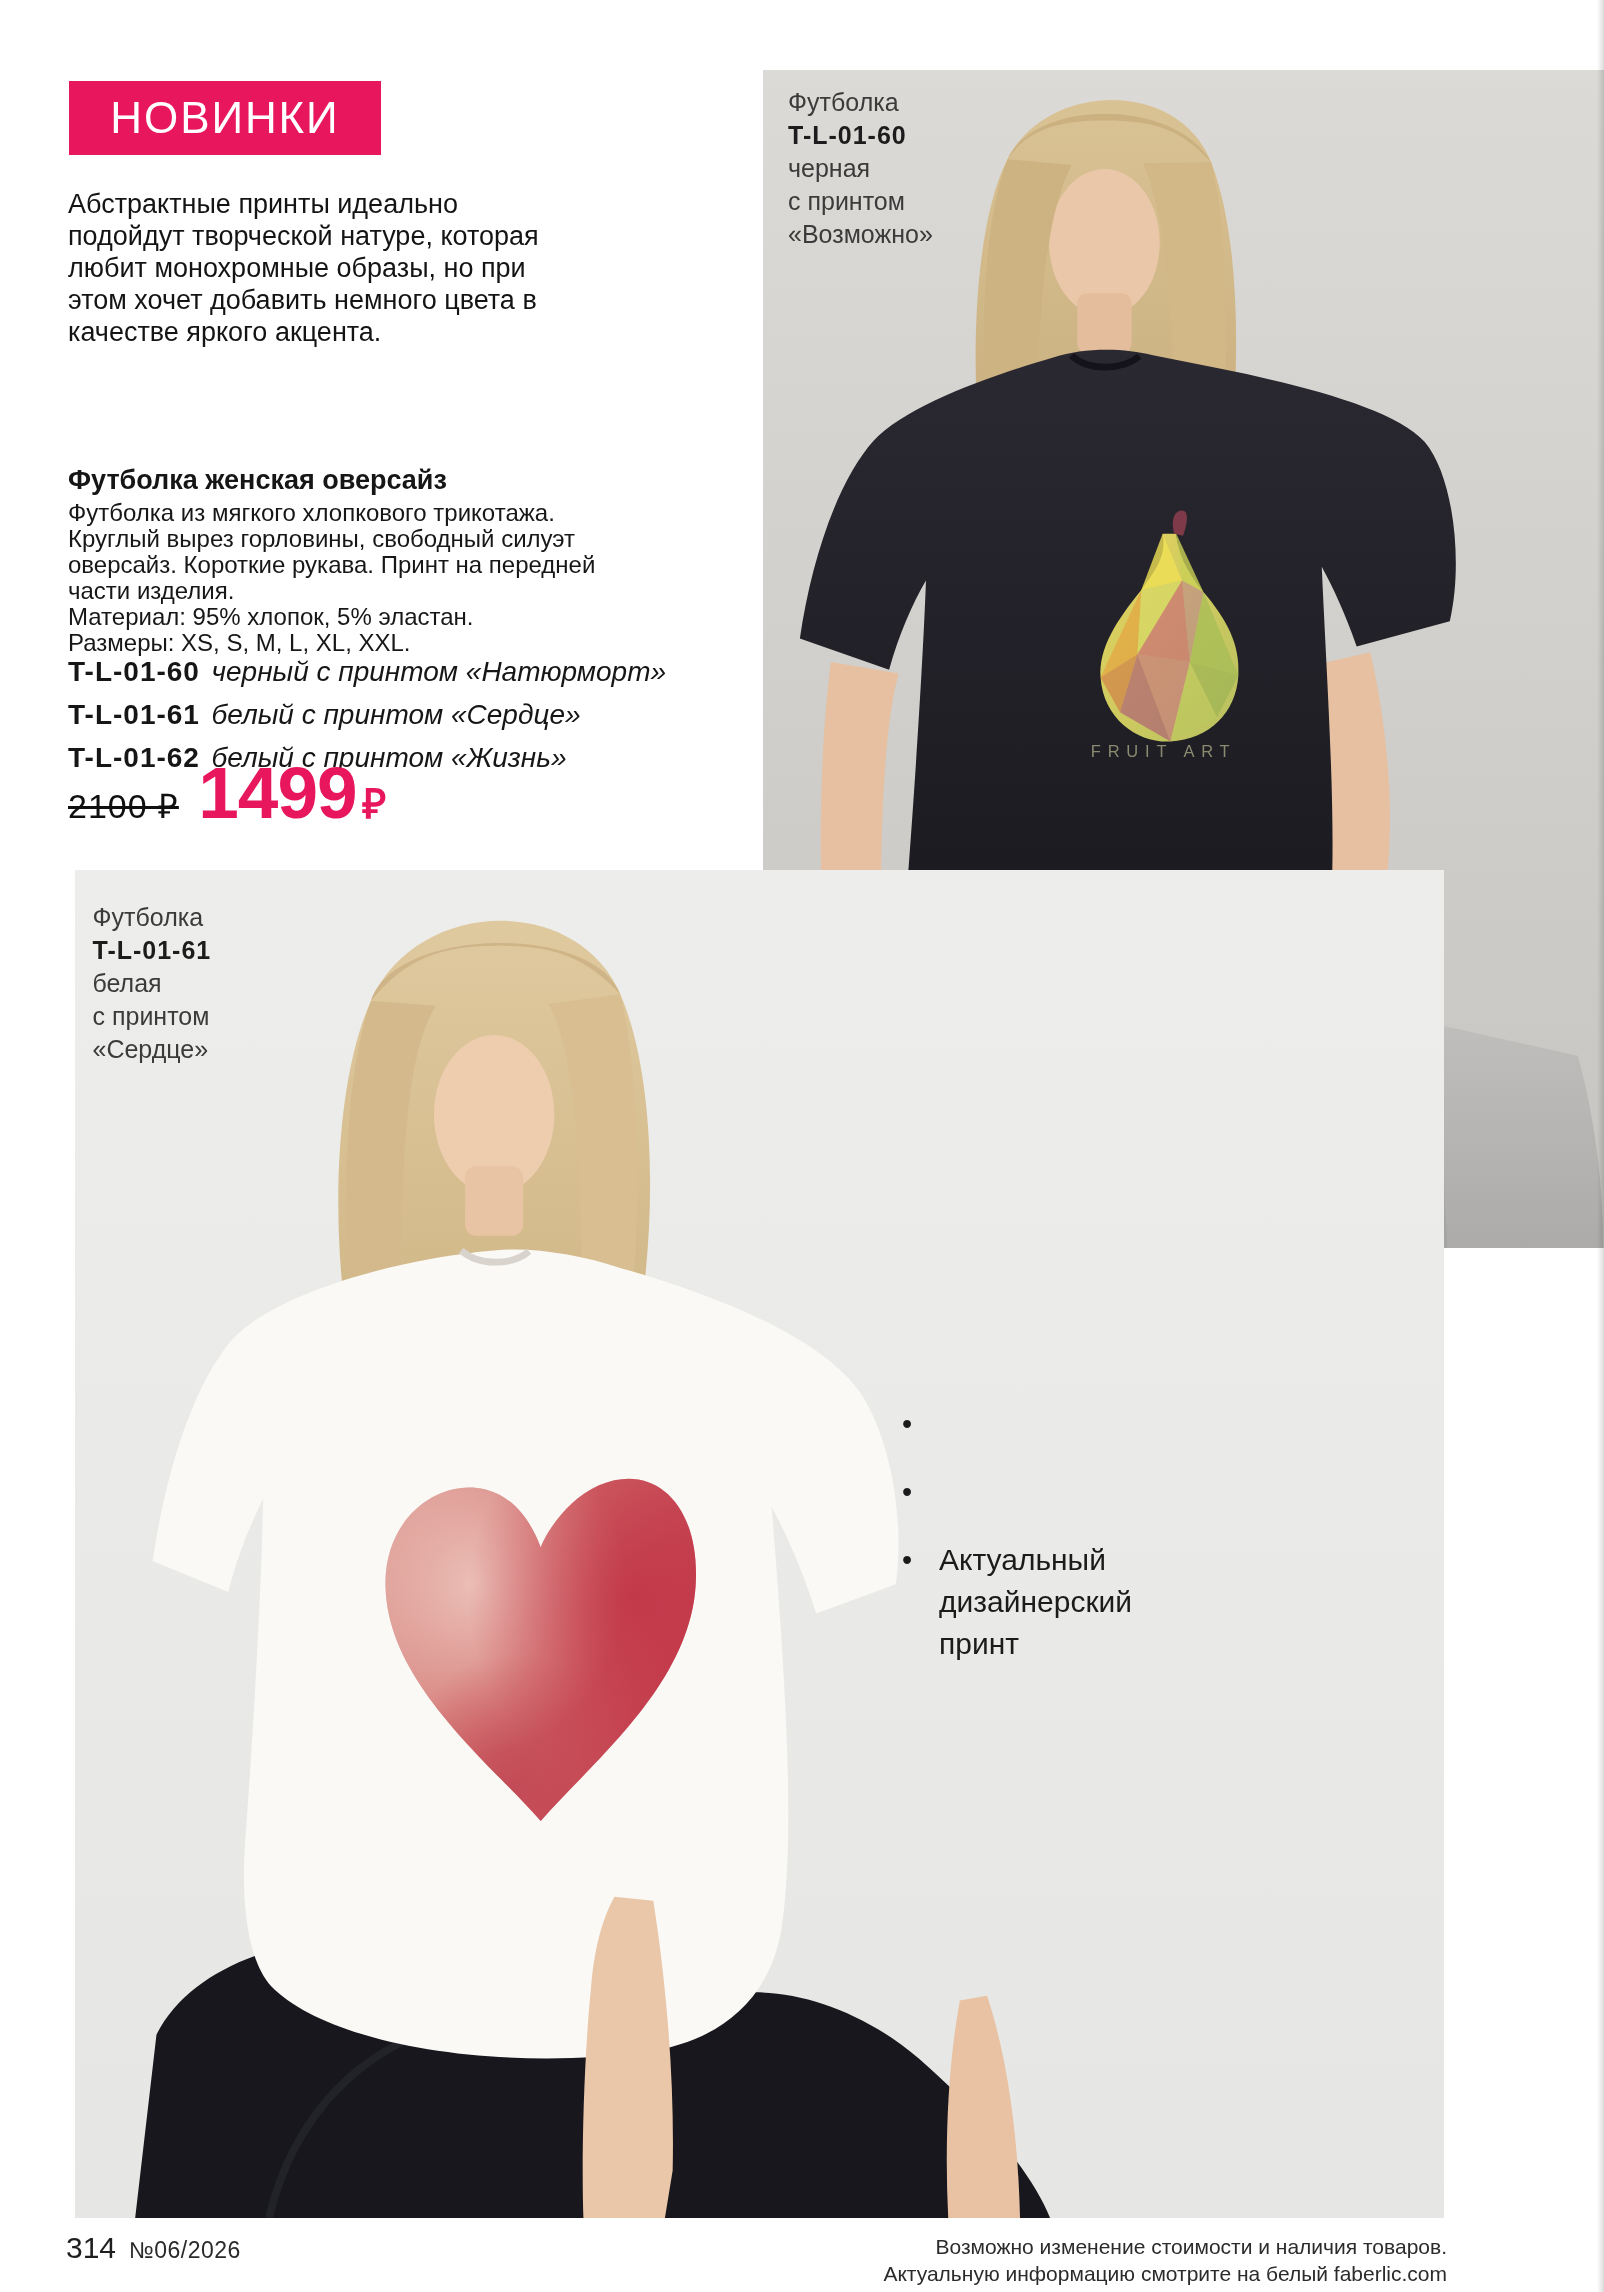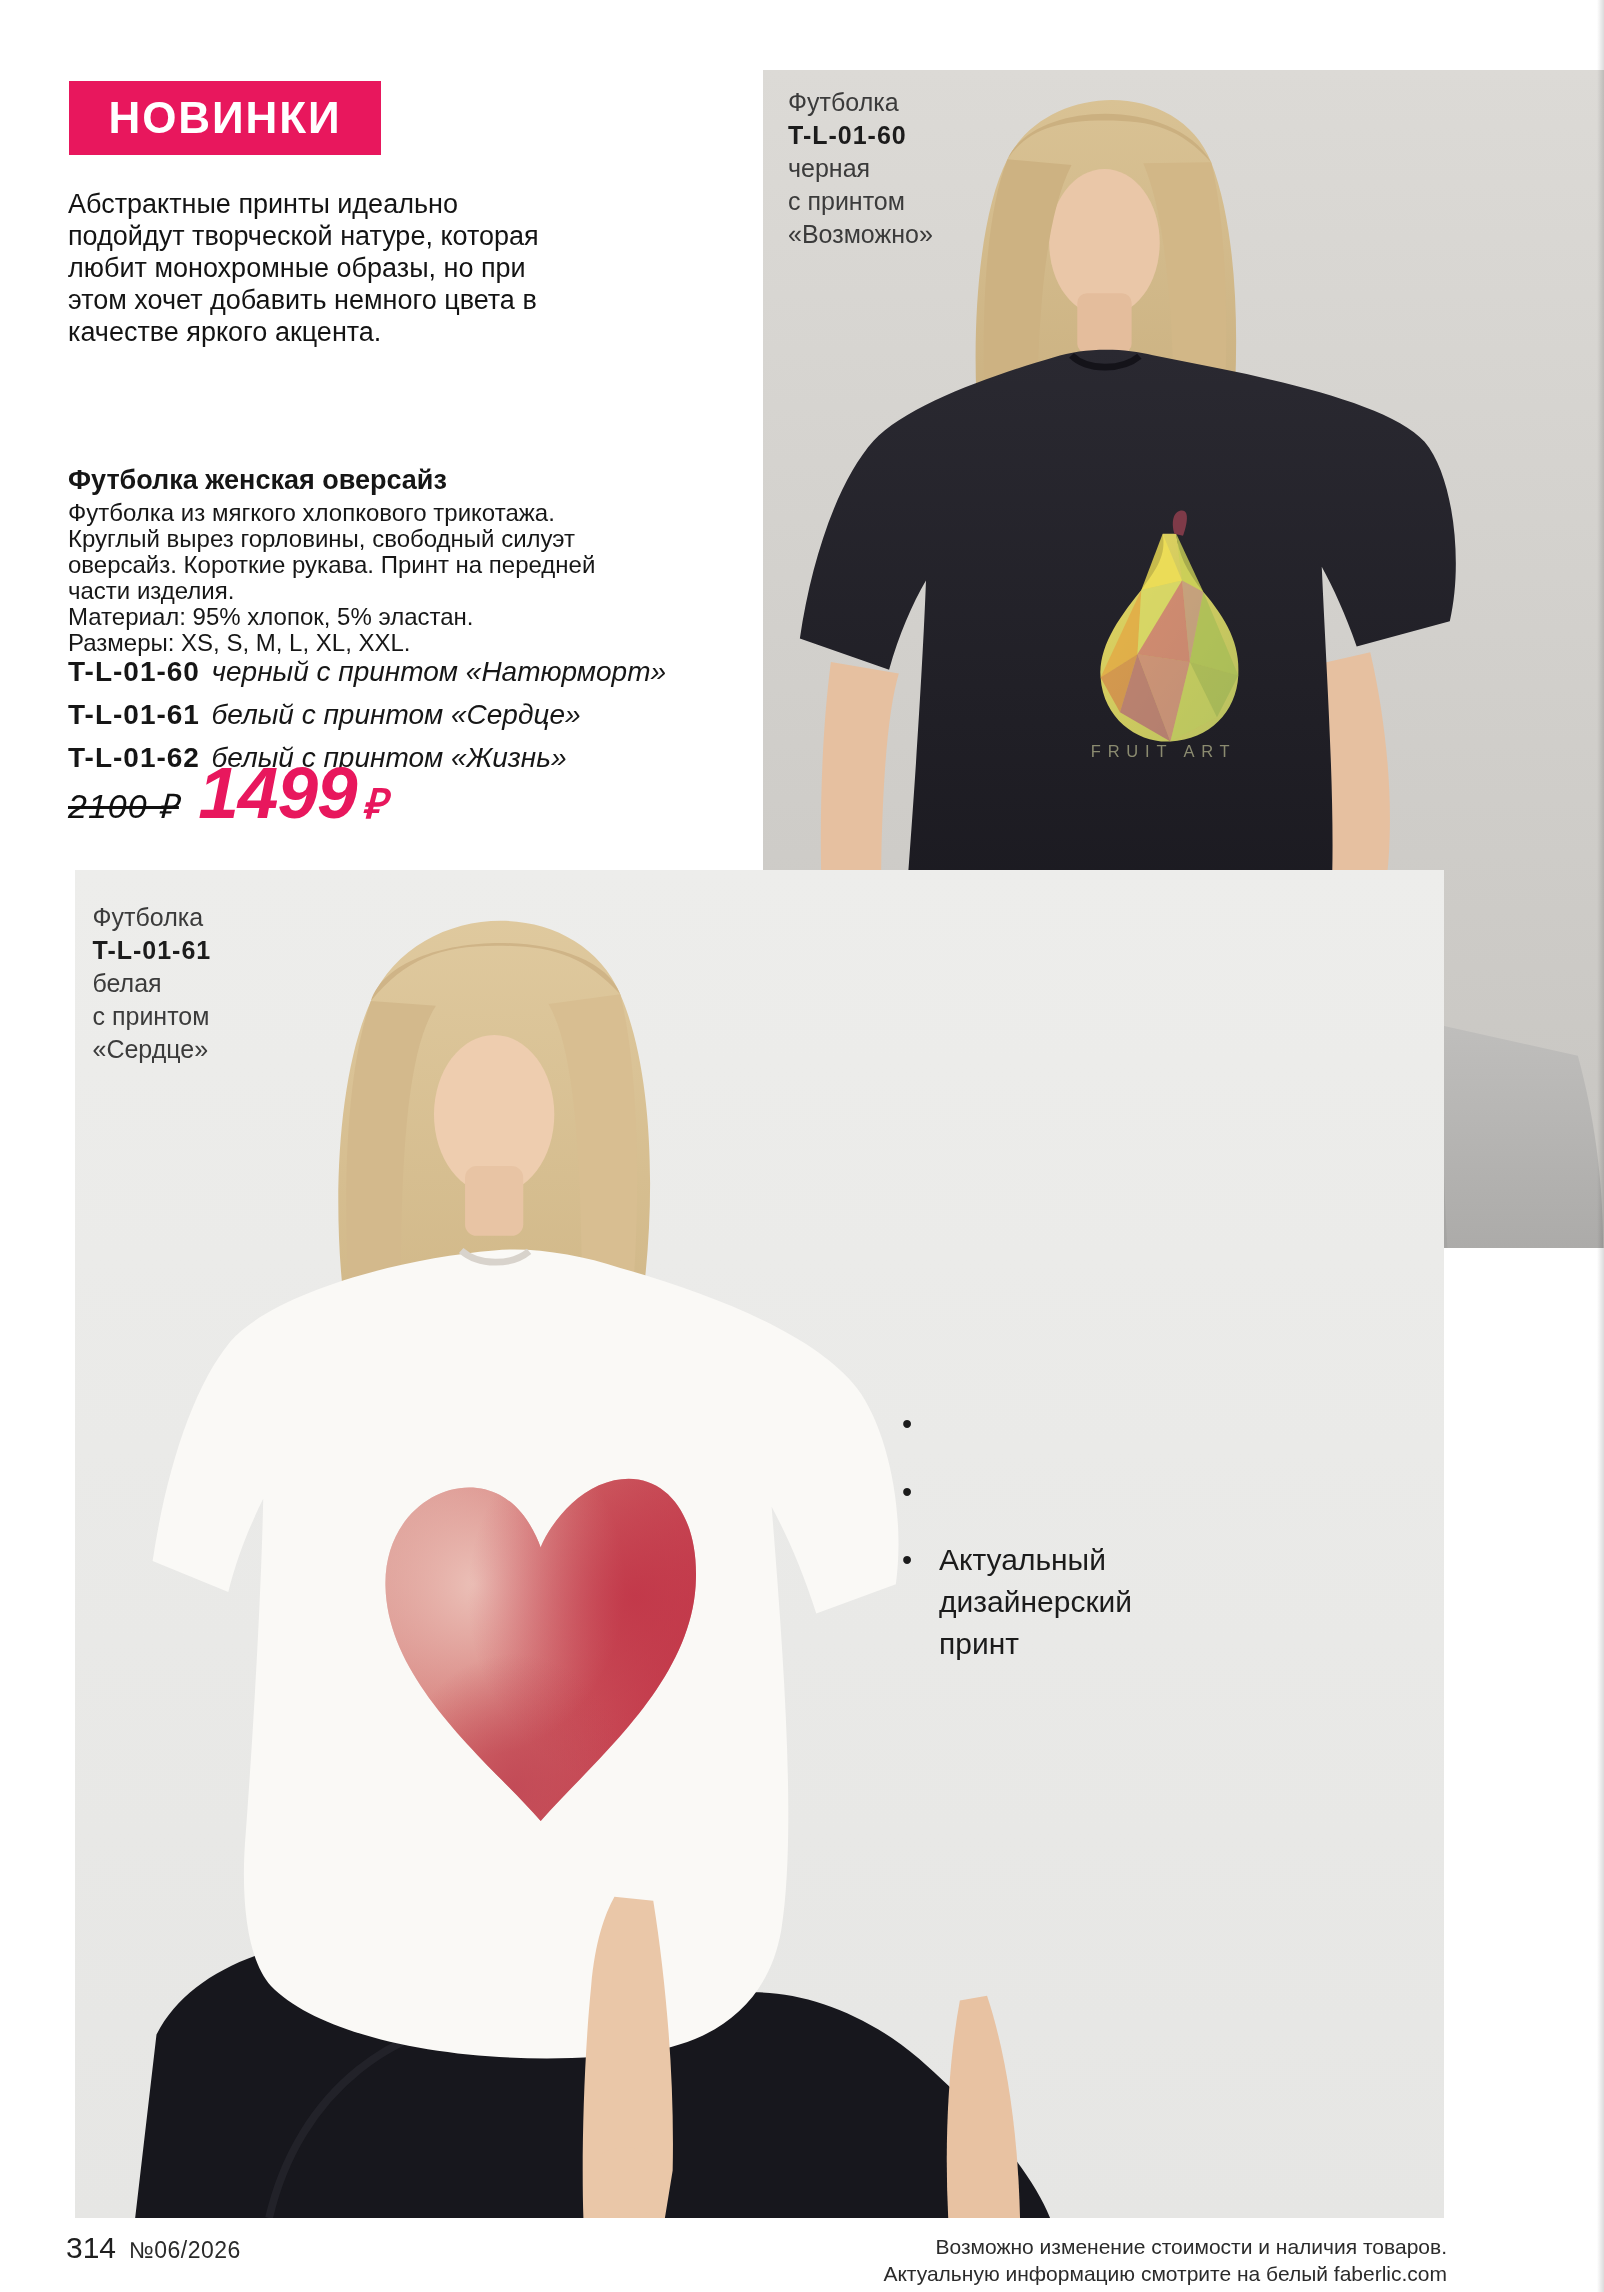--- a/index.html
+++ b/index.html
@@ -11,35 +11,35 @@
   html,body{background:#fff;}
   body{
     width:1605px;height:2292px;position:relative;overflow:hidden;
     font-family:"Liberation Sans",sans-serif;color:var(--ink);
   }
   .page-edge{position:absolute;top:0;right:0;width:7.8px;height:2292px;
     background:linear-gradient(to right,rgba(0,0,0,0),rgba(0,0,0,0.16));}
   
   .badge{position:absolute;left:69px;top:81px;width:312px;height:74px;
     background:var(--brand);color:#fff;display:flex;align-items:center;justify-content:center;
-    font-size:44px;font-weight:700;letter-spacing:1.9px;}
+    font-size:44px;font-weight:400;letter-spacing:1.9px;}
   
   .intro{position:absolute;left:68px;top:188px;width:505px;
     font-size:27px;line-height:32px;color:#141414;}
   
   .product{position:absolute;left:68px;top:465px;width:558px;}
   .product-title{font-size:27px;font-weight:700;line-height:31px;margin-bottom:3.9px;}
   .product-desc,.product-material,.product-sizes{font-size:24px;line-height:26px;color:#171717;}
   
   .variants{position:absolute;left:68px;top:656px;width:679px;}
   .variant{height:43px;font-size:28px;display:flex;align-items:baseline;}
   .variant .code{font-weight:700;letter-spacing:1px;}
   .variant .vdesc{font-style:italic;margin-left:11.6px;}
   
-  .price-row{position:absolute;left:68px;top:759px;display:flex;align-items:baseline;font-style:italic;}
+  .price-row{position:absolute;left:68px;top:759px;display:flex;align-items:baseline;}
   .old-price{font-size:34px;color:#101010;text-decoration:line-through;
     text-decoration-thickness:2.9px;margin-right:19.4px;letter-spacing:1px;}
   .new-price{font-size:73px;font-weight:700;color:var(--brand);letter-spacing:-1px;line-height:68px;}
   .currency{font-size:41px;font-weight:700;color:var(--brand);margin-left:5.8px;}
   
   .photo{position:absolute;overflow:hidden;}
   .photo-top{left:763px;top:70px;width:842px;height:1178px;}
   .photo-bottom{left:75px;top:870px;width:1369px;height:1348px;}
   .photo svg{display:block;width:100%;height:100%;}
   .photo-caption{position:absolute;font-size:25px;line-height:33px;color:var(--caption);}

